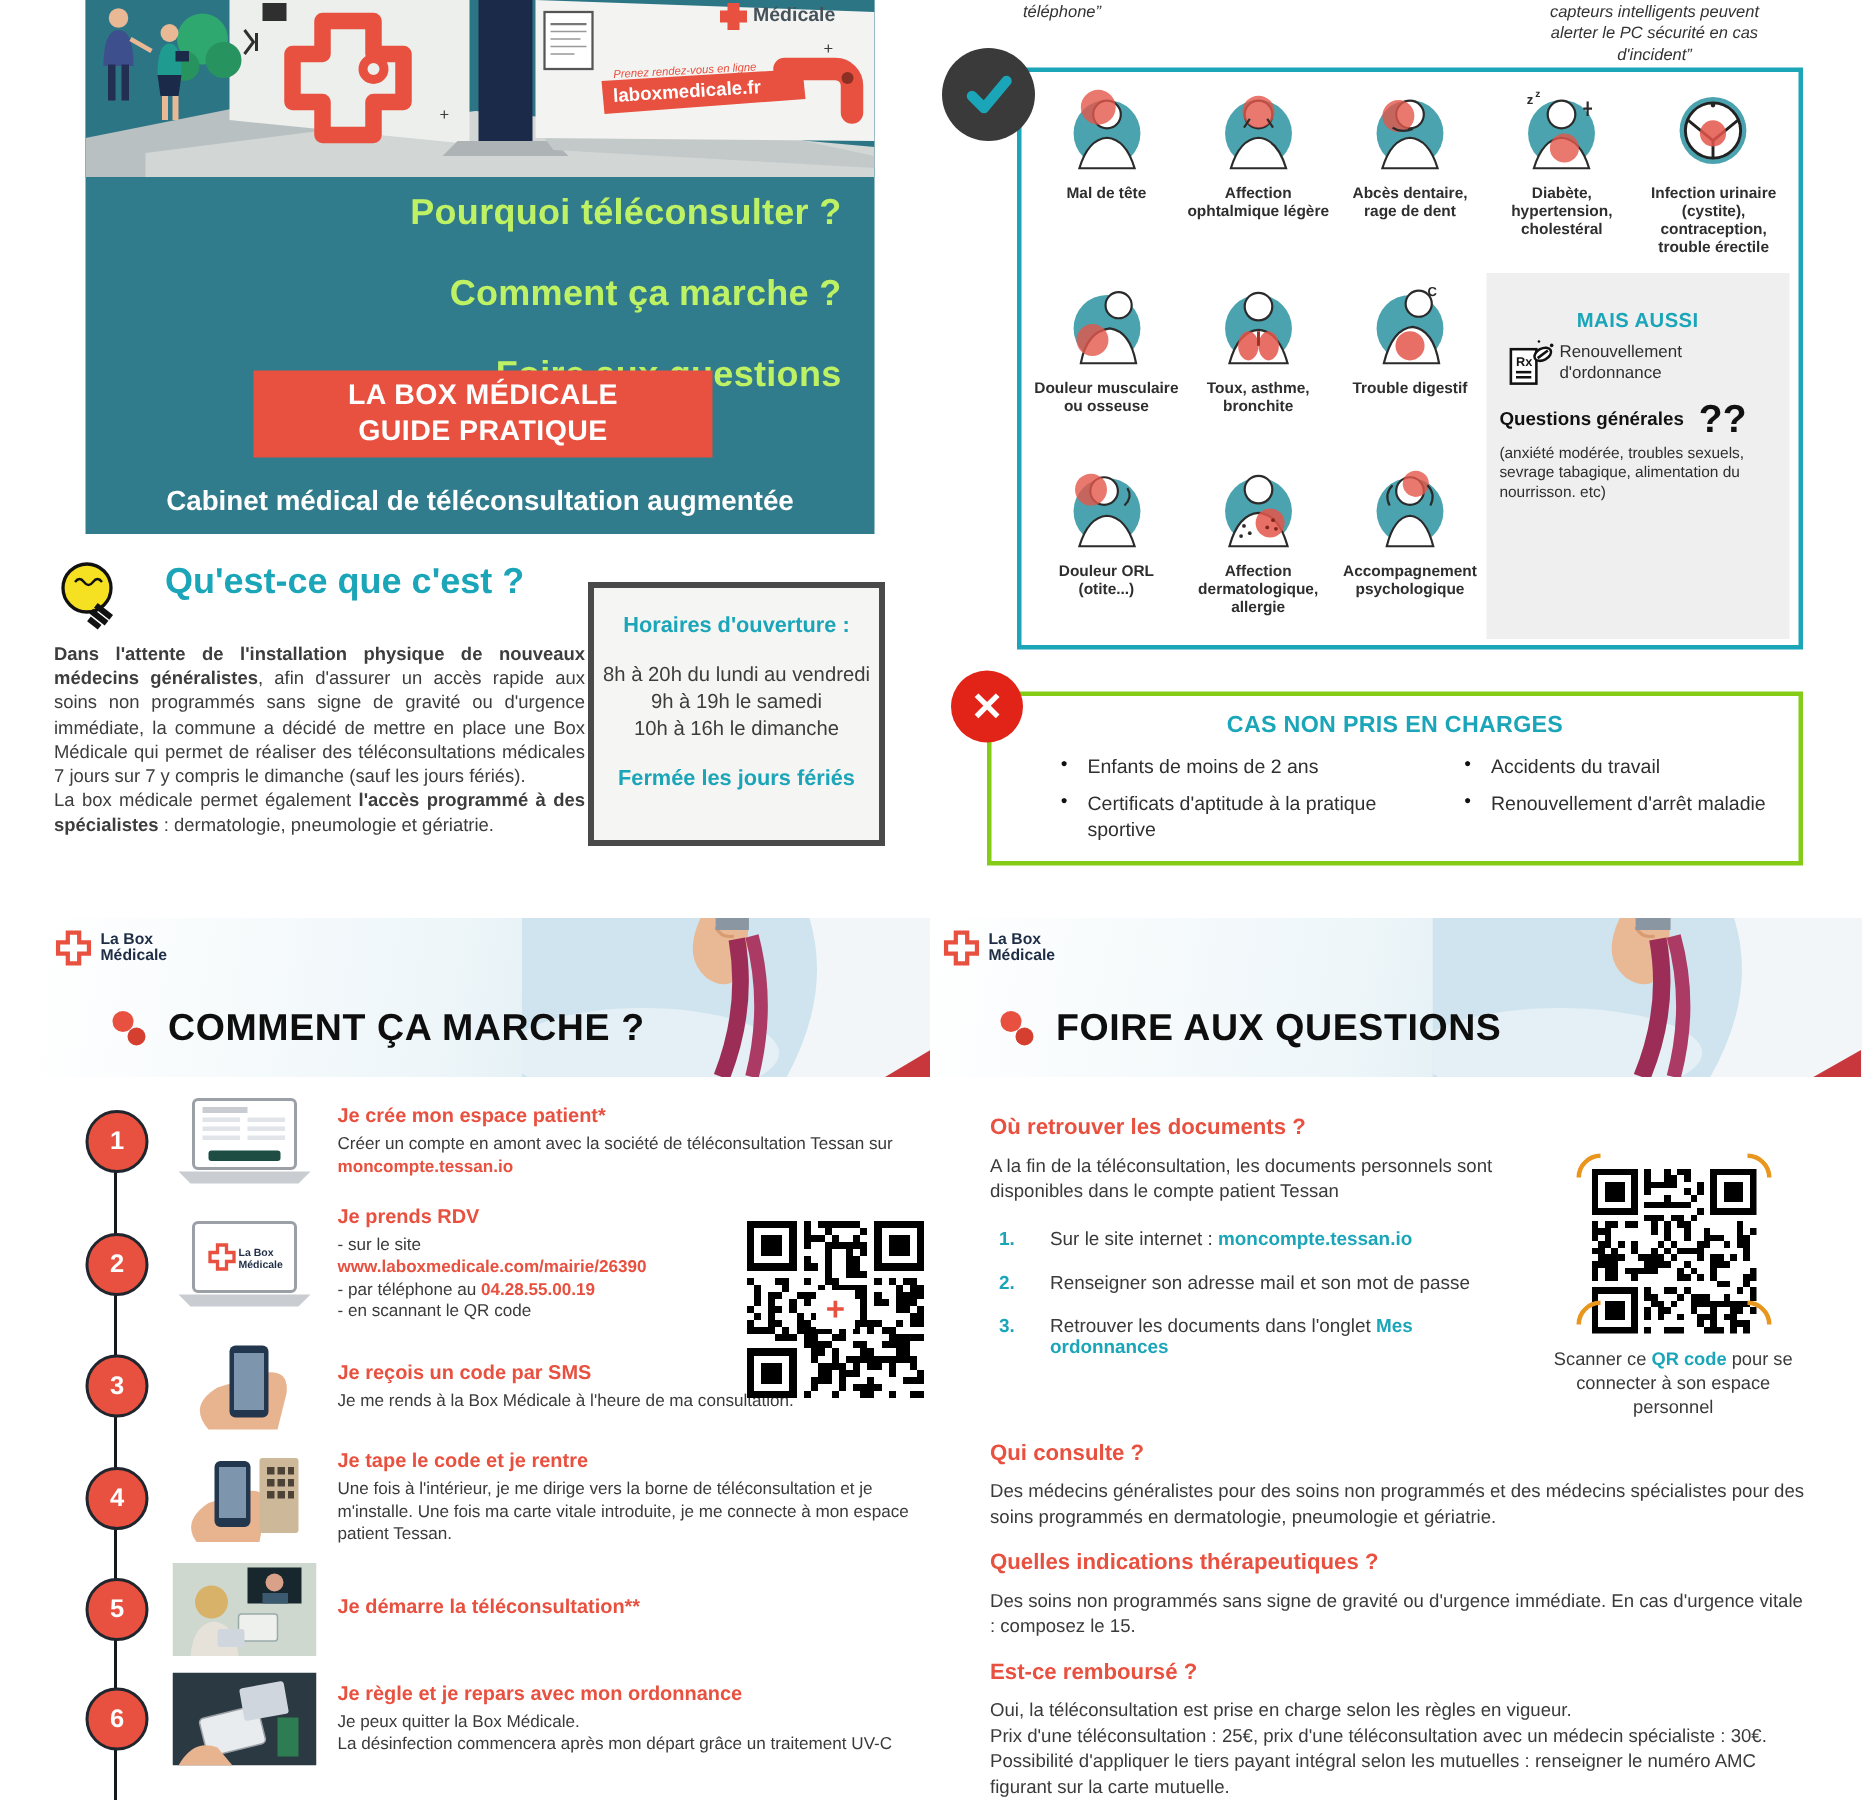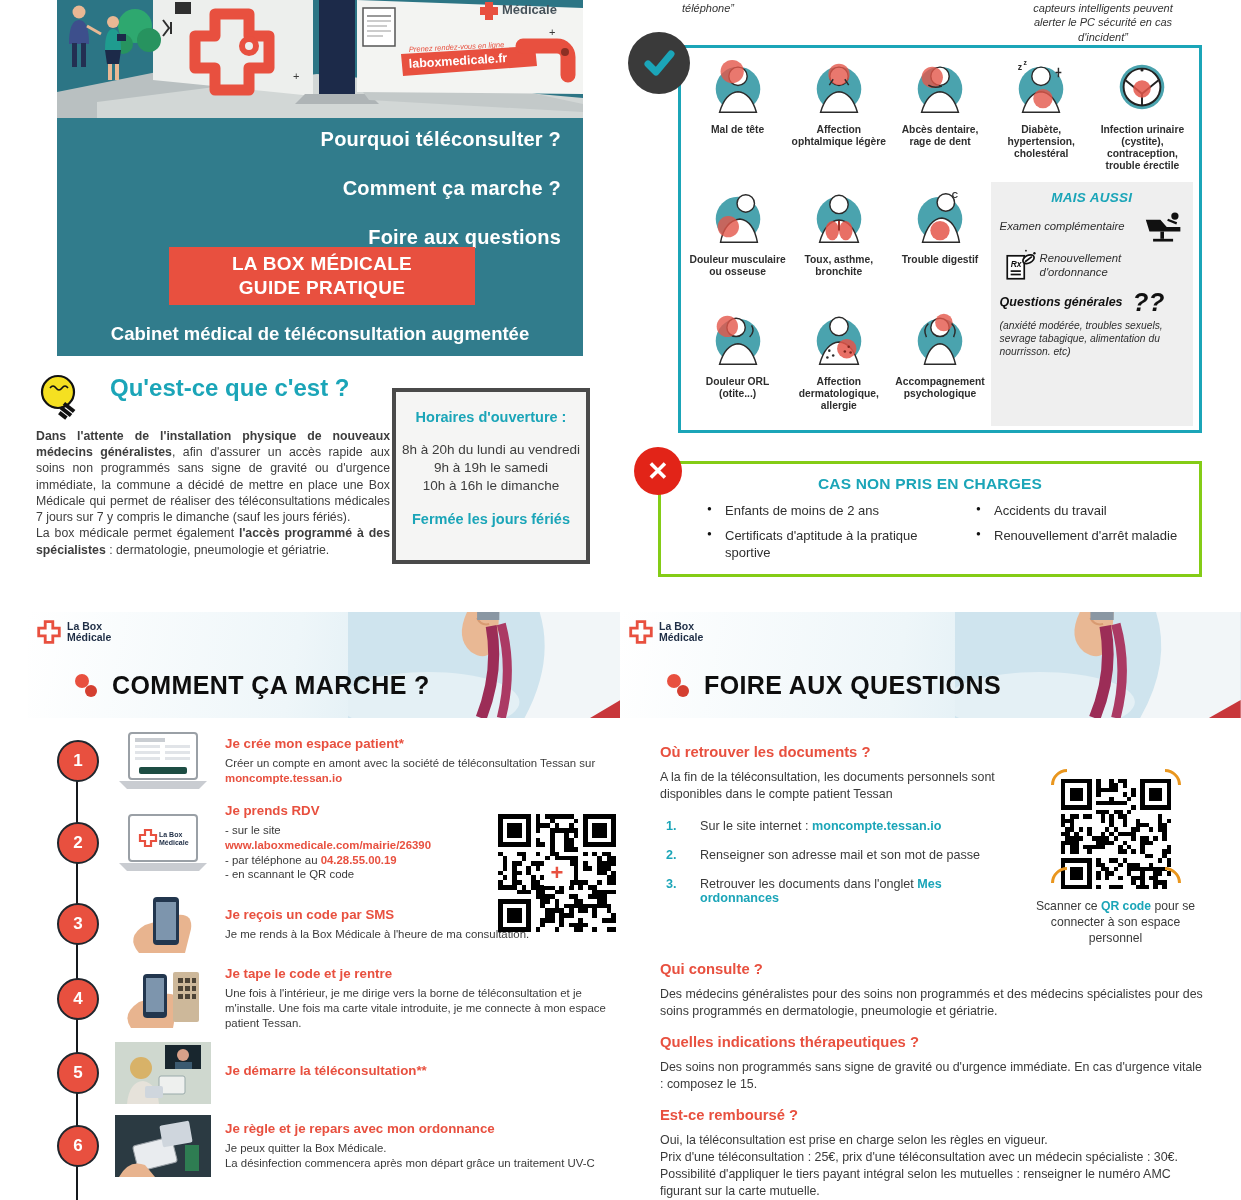--- a/index.html
+++ b/index.html
@@ -4,21 +4,21 @@
 <style>
   html,body{margin:0;padding:0;}
   body{width:1241px;height:1200px;position:relative;background:#fff;
        font-family:"Liberation Sans",sans-serif;color:#3b3b3b;overflow:hidden;}
 
   
   .cover{position:absolute;left:57px;top:0;width:526px;height:356px;background:#317c8c;}
   .cover-illu{position:relative;width:100%;height:118px;}
   .cover-illu svg{display:block;width:100%;height:100%;}
   .cover-menu{position:absolute;right:22px;top:128px;text-align:right;}
-  .cover-menu .mi{color:#ffffff;font-weight:bold;font-size:20px;margin-bottom:26px;letter-spacing:.2px;}
+  .cover-menu .mi{color:#bef264;font-weight:bold;font-size:24px;margin-bottom:26px;letter-spacing:.2px;}
   .cover-btn{position:absolute;left:112px;top:247px;width:306px;height:58px;background:#e8503f;
              color:#fff;font-weight:bold;font-size:19px;display:flex;flex-direction:column;
              align-items:center;justify-content:center;line-height:1.25;letter-spacing:.3px;}
   .cover-sub{position:absolute;left:0;bottom:11px;width:100%;text-align:center;color:#fff;
              font-weight:bold;font-size:18.5px;}
 
   
   .whatis{position:absolute;left:36px;top:372px;width:354px;}
   .wi-head{display:flex;align-items:flex-start;}
   .bulb{width:52px;height:54px;flex:0 0 52px;margin-right:22px;}
@@ -43,21 +43,21 @@
   .inc-box{position:absolute;left:58px;top:45px;width:524px;height:388px;border:3px solid #1ba5b8;
            background:#fff;box-sizing:border-box;padding:4px 6px;}
   .cond-row1{display:flex;height:130px;}
   .cond-cell{flex:1;display:flex;flex-direction:column;align-items:center;justify-content:flex-start;
              padding-top:4px;}
   .cicon{width:62px;height:62px;}
   .cond-label{font-size:10.3px;font-weight:600;color:#2e2e2e;text-align:center;line-height:1.18;
               margin-top:6px;padding:0 2px;}
   .cond-lower{display:flex;height:244px;}
   .cond-grid6{width:60%;display:grid;grid-template-columns:repeat(3,1fr);grid-template-rows:1fr 1fr;}
-  .also{width:40%;background:#efefef;box-sizing:border-box;padding:8px 9px;font-style:italic;}
+  .also{width:40%;background:#efefef;box-sizing:border-box;padding:24px 9px;}
   .also-title{color:#1ba5b8;font-weight:bold;font-size:13.5px;text-align:center;letter-spacing:.3px;}
   .also-row{display:flex;align-items:center;margin-top:5px;}
   .also-row .lbl{font-size:11.3px;color:#2e2e2e;line-height:1.2;}
   .also-ic{width:40px;height:34px;flex:0 0 40px;}
   .also-q{display:flex;align-items:center;margin-top:6px;text-align:center;}
   .also-q .qt{font-weight:bold;font-size:12.5px;color:#111;}
   .qq{font-weight:bold;font-size:26px;color:#111;margin-left:10px;line-height:1;}
   .also-sub{font-size:10.3px;color:#2e2e2e;line-height:1.25;margin-top:5px;}
 
   .cas-x{position:absolute;left:14px;top:447px;width:48px;height:48px;border-radius:50%;background:#e22418;
@@ -379,30 +379,20 @@
             <path d="M16 58 Q21 38 32 37 Q43 38 48 58 Z" fill="#fff" stroke="#2b2b2b" stroke-width="1.5"></path>
             <circle cx="36" cy="15" r="9" fill="#e4564a" opacity="0.8"></circle>
             <path d="M18 30 Q14 22 20 16 M46 30 Q50 22 44 16" stroke="#2b2b2b" stroke-width="1.5" fill="none"></path>
           </svg>
           <div class="cond-label">Accompagnement psychologique</div>
         </div>
       </div>
 
       <div class="also">
         <div class="also-title">MAIS AUSSI</div>
-        <div class="also-row">
-          <div class="lbl" style="flex:1">Examen complémentaire</div>
-          <svg class="also-ic" viewBox="0 0 44 36">
-            <circle cx="34" cy="6" r="4" fill="#111"></circle>
-            <path d="M2 10 L18 10 L25 18 L40 18 L40 23 L6 23 Z" fill="#111"></path>
-            <rect x="18" y="23" width="4" height="8" fill="#111"></rect>
-            <rect x="10" y="31" width="22" height="3" fill="#111"></rect>
-            <path d="M26 10 L36 14" stroke="#111" stroke-width="2.5"></path>
-          </svg>
-        </div>
         <div class="also-row">
           <svg class="also-ic" viewBox="0 0 40 40">
             <rect x="5" y="8" width="20" height="27" fill="#fff" stroke="#111" stroke-width="2"></rect>
             <text x="9" y="21" font-size="10" font-weight="bold" fill="#111">Rx</text>
             <line x1="9" y1="26" x2="21" y2="26" stroke="#111" stroke-width="2"></line>
             <line x1="9" y1="30" x2="21" y2="30" stroke="#111" stroke-width="2"></line>
             <ellipse cx="30" cy="12" rx="7" ry="4.5" transform="rotate(-28 30 12)" fill="#fff" stroke="#111" stroke-width="2"></ellipse>
             <line x1="26" y1="15" x2="34" y2="9" stroke="#111" stroke-width="2"></line>
             <circle cx="37" cy="5" r="1.4" fill="#111"></circle>
               <circle cx="27" cy="2" r="1" fill="#111"></circle>

